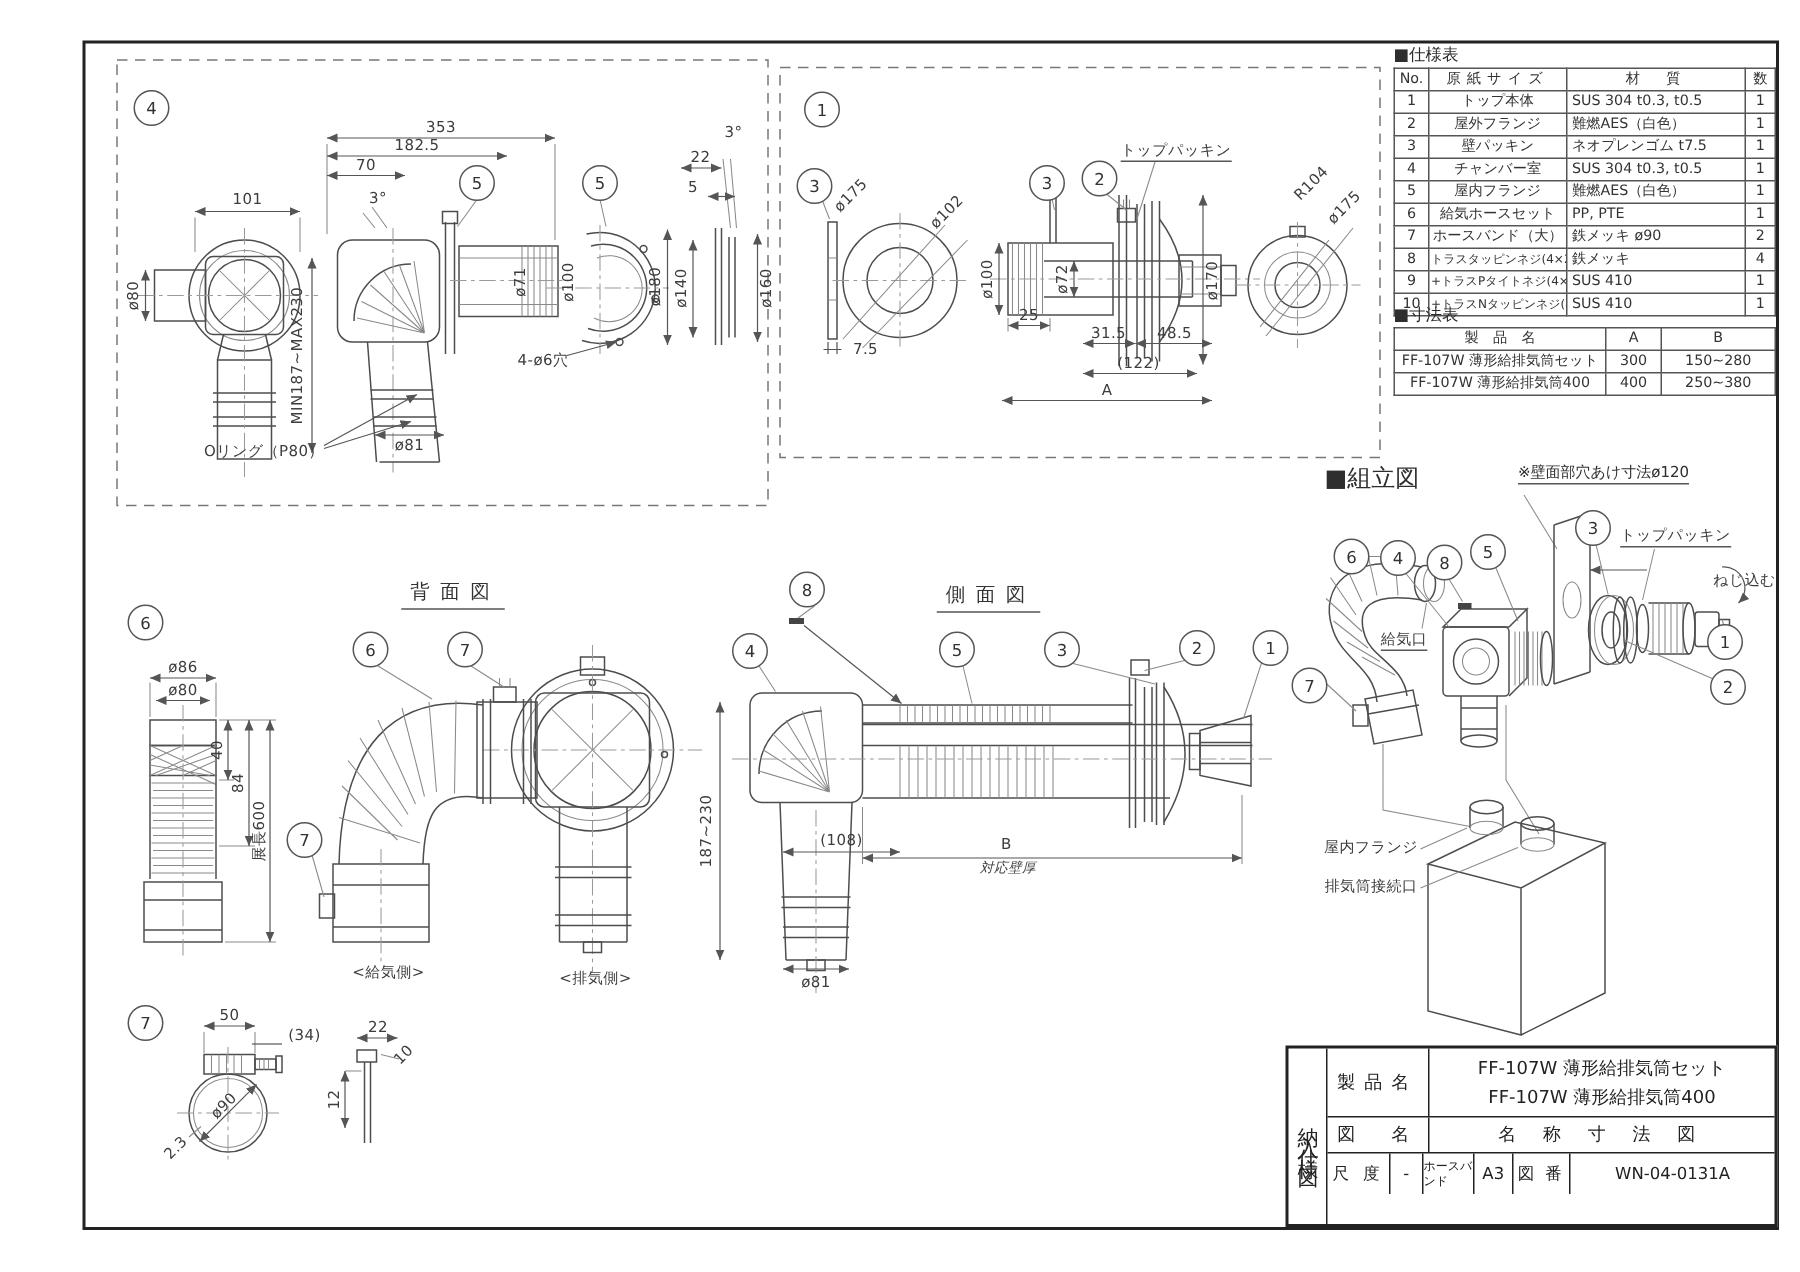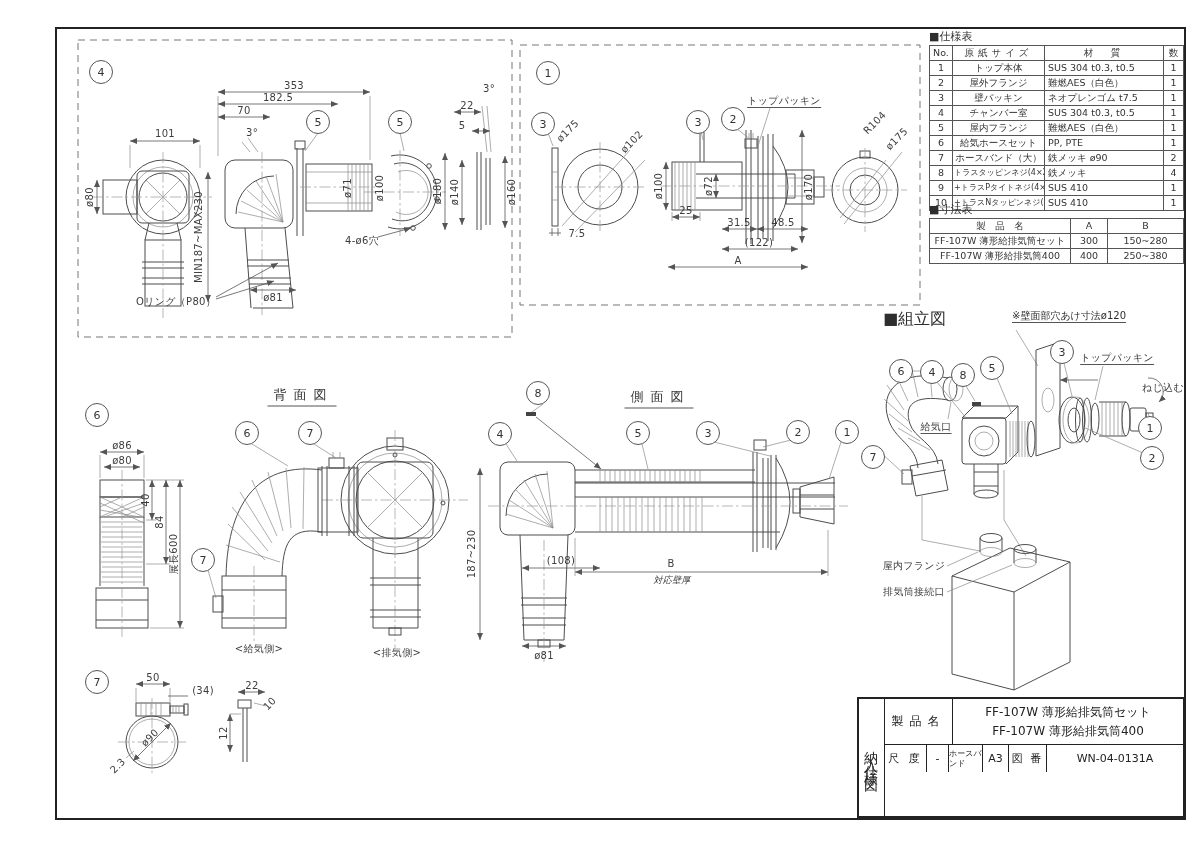--- a/index.html
+++ b/index.html
@@ -566,20 +566,24 @@
   <div class="tblock">
     <div class="tb-side">納入仕様図</div>
     <div class="tb-main">
       <div class="tb-row" style="height:46px">
         <div class="tb-cell tb-lab" style="width:68px">製品名</div>
         <div class="tb-cell prod" style="flex:1">
           <div>FF-107W 薄形給排気筒セット</div>
           <div>FF-107W 薄形給排気筒400</div>
         </div>
       </div>
+      <div class="tb-row" style="height:24px">
+        <div class="tb-cell tb-lab" style="width:68px">図　名</div>
+        <div class="tb-cell" style="flex:1;font-size:12px;letter-spacing:7px">名 称 寸 法 図</div>
+      </div>
       <div class="tb-row" style="height:27px">
         <div class="tb-cell" style="width:42px;font-size:11px;letter-spacing:3px">尺 度</div>
         <div class="tb-cell" style="width:22px;font-size:11px">-</div>
         <div class="tb-cell tiny" style="width:34px">ホースバンド</div>
         <div class="tb-cell" style="width:26px;font-size:11px">A3</div>
         <div class="tb-cell" style="width:38px;font-size:11px;letter-spacing:2px">図 番</div>
         <div class="tb-cell" style="flex:1;font-size:11px">WN-04-0131A</div>
       </div>
     </div>
   </div>

